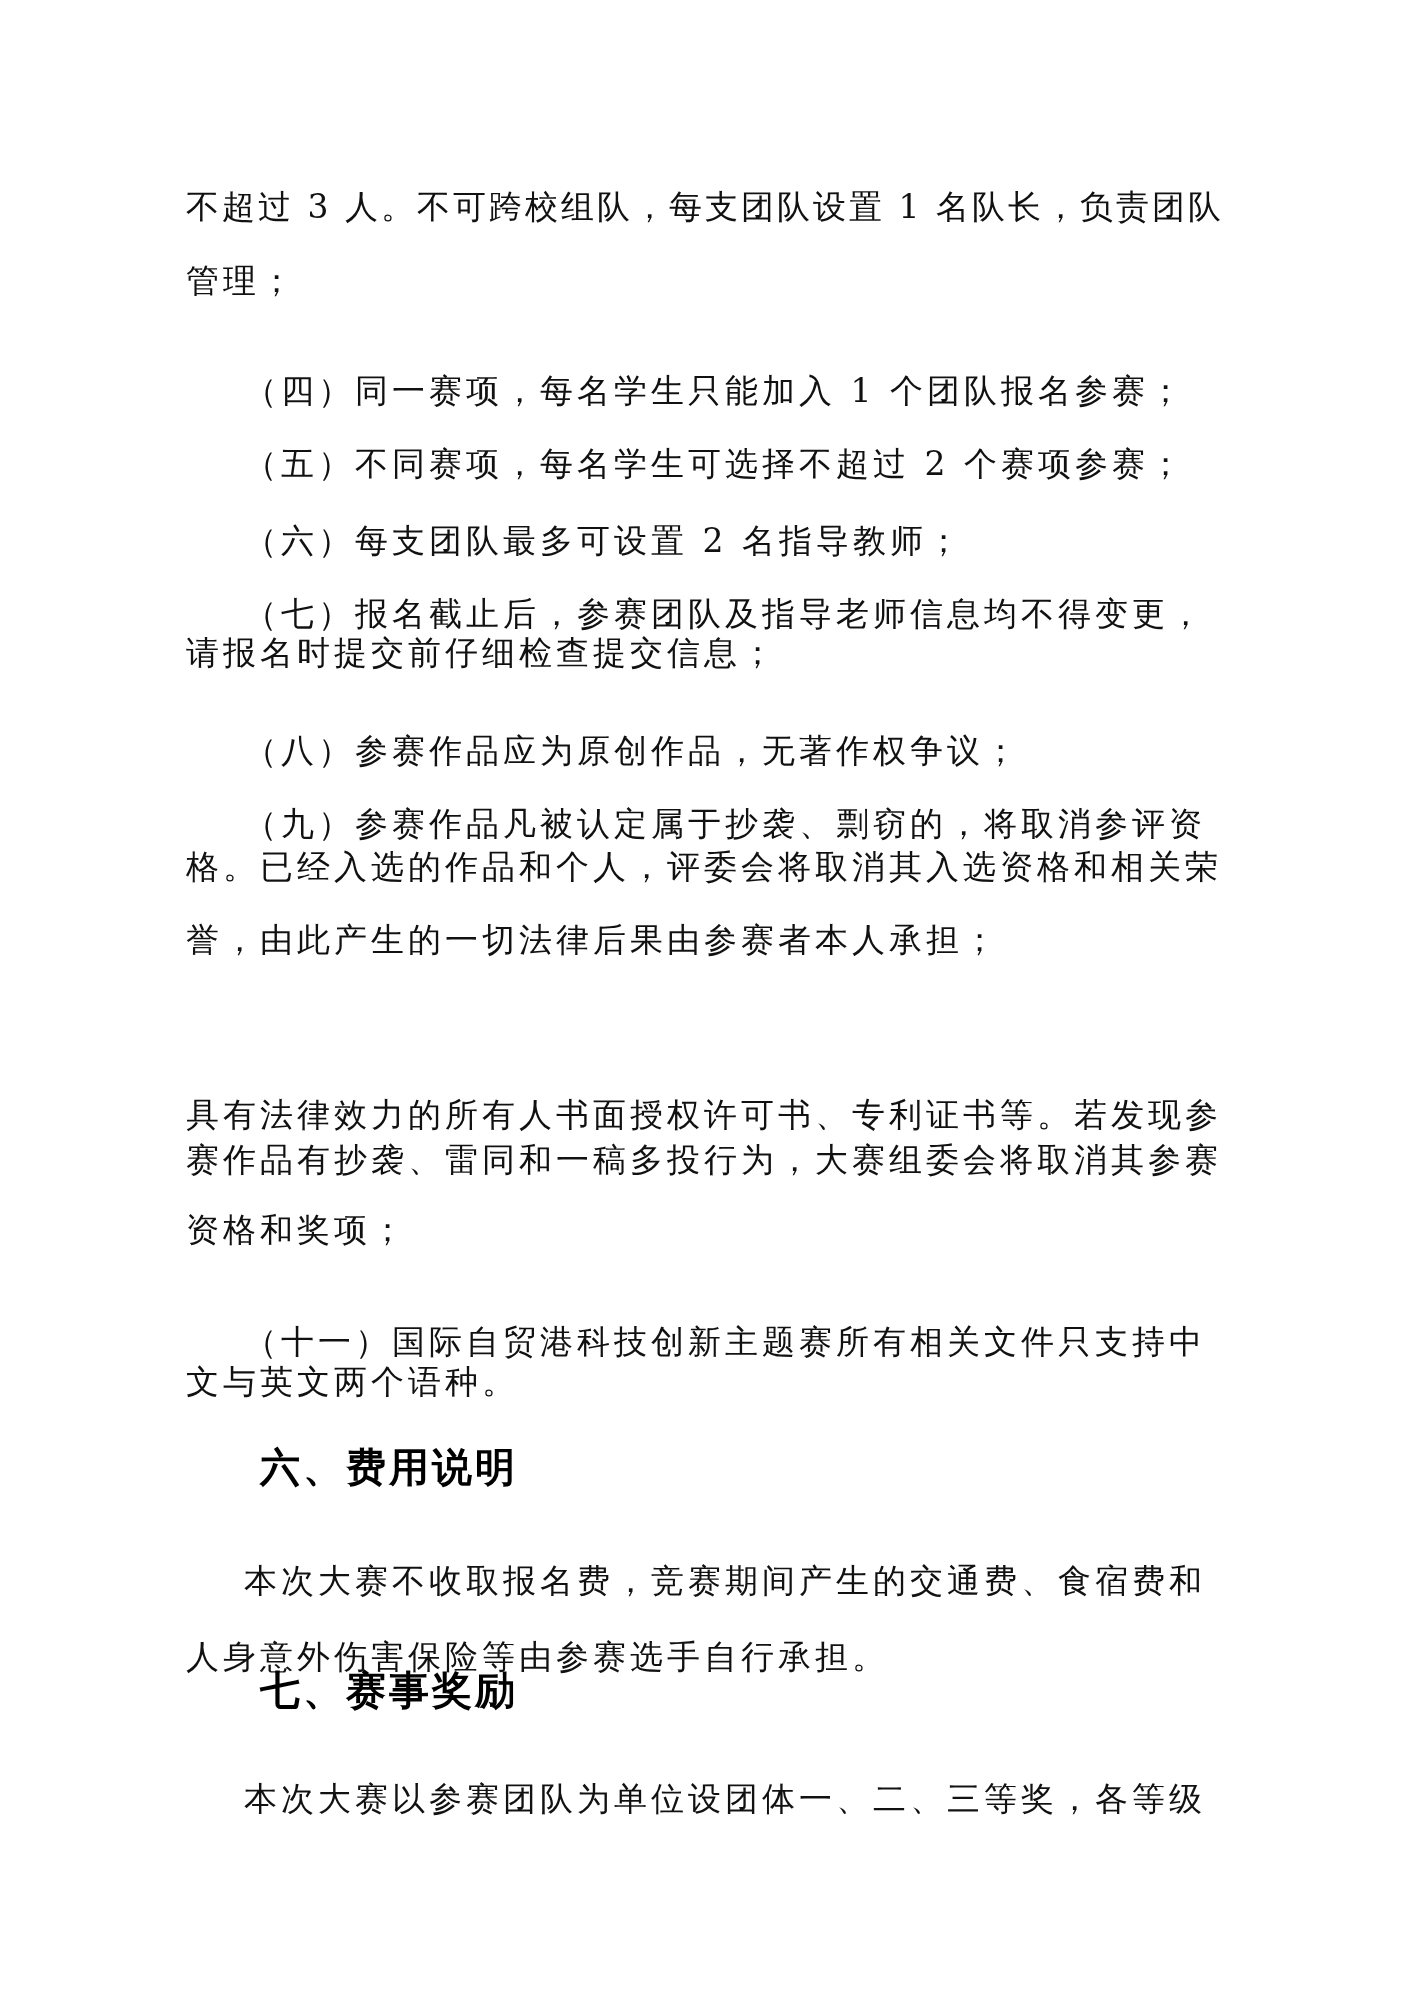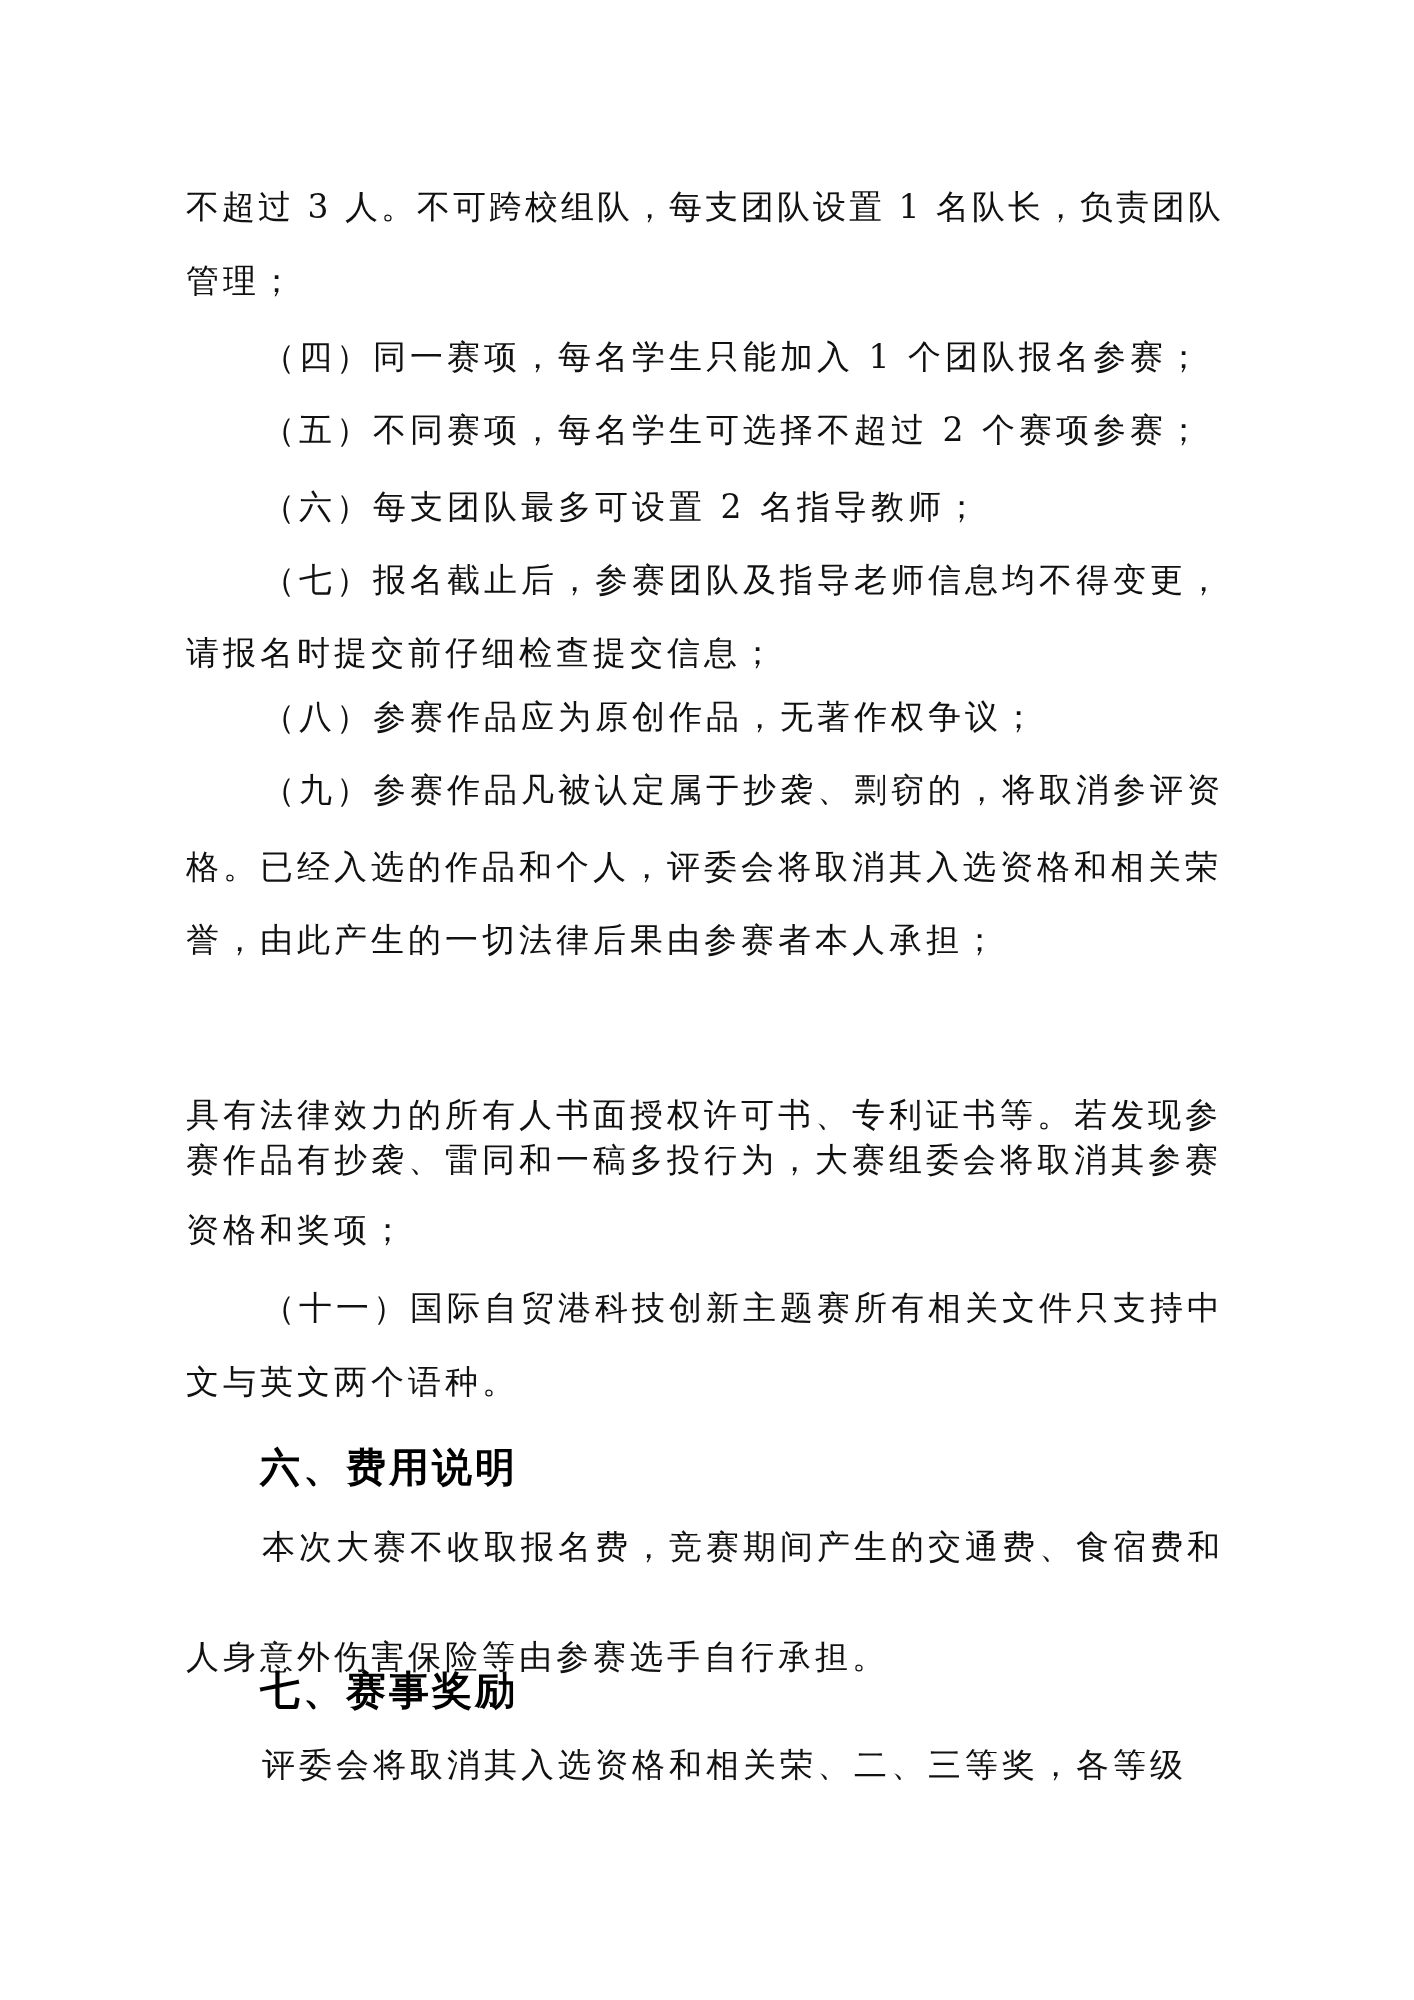--- a/index.html
+++ b/index.html
@@ -24,21 +24,21 @@
     position: absolute;
     height: 50px;
     line-height: 50px;
     white-space: nowrap;
     color: #111111;
     font-family: "DejaVu Serif", "Liberation Serif", serif;
     font-size: 33px;
     letter-spacing: 4px;
   }
   .flush { left: 186px; }
-  .indent { left: 262px; }
+  .indent { left: 244px; margin-top: 34px; }
   .heading {
     position: absolute;
     left: 260px;
     height: 50px;
     line-height: 50px;
     white-space: nowrap;
     color: #000000;
     font-family: "DejaVu Sans", "Liberation Sans", sans-serif;
     font-weight: bold;
     font-size: 40px;
@@ -65,15 +65,15 @@
   <div class="line flush" style="top:1135px;">赛作品有抄袭、雷同和一稿多投行为，大赛组委会将取消其参赛</div>
   <div class="line flush" style="top:1205px;">资格和奖项；</div>
   <div class="line indent" style="top:1283px;">（十一）国际自贸港科技创新主题赛所有相关文件只支持中</div>
   <div class="line flush" style="top:1357px;font-family:Liberation Serif, serif;">文与英文两个语种。</div>
 
   <div class="heading" style="top:1442px;">六、费用说明</div>
   <div class="line indent" style="top:1522px;">本次大赛不收取报名费，竞赛期间产生的交通费、食宿费和</div>
   <div class="line flush" style="top:1592px;margin-top:40px;">人身意外伤害保险等由参赛选手自行承担。</div>
 
   <div class="heading" style="top:1665px;">七、赛事奖励</div>
-  <div class="line indent" style="top:1740px;">评委会将取消其入选资格和相关荣、二、三等奖，各等级</div>
+  <div class="line indent" style="top:1740px;">本次大赛以参赛团队为单位设团体一、二、三等奖，各等级</div>
 
 </div>
 
 </body></html>

